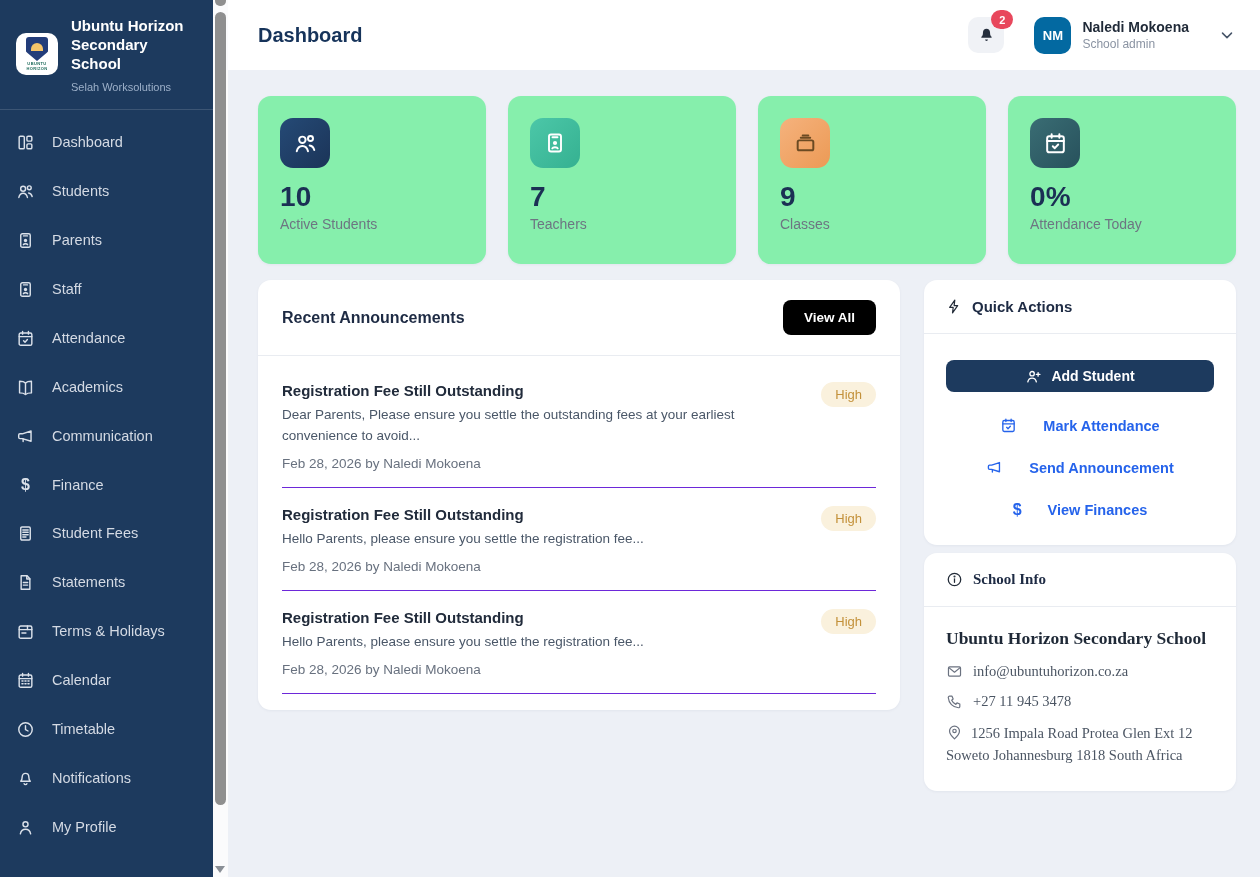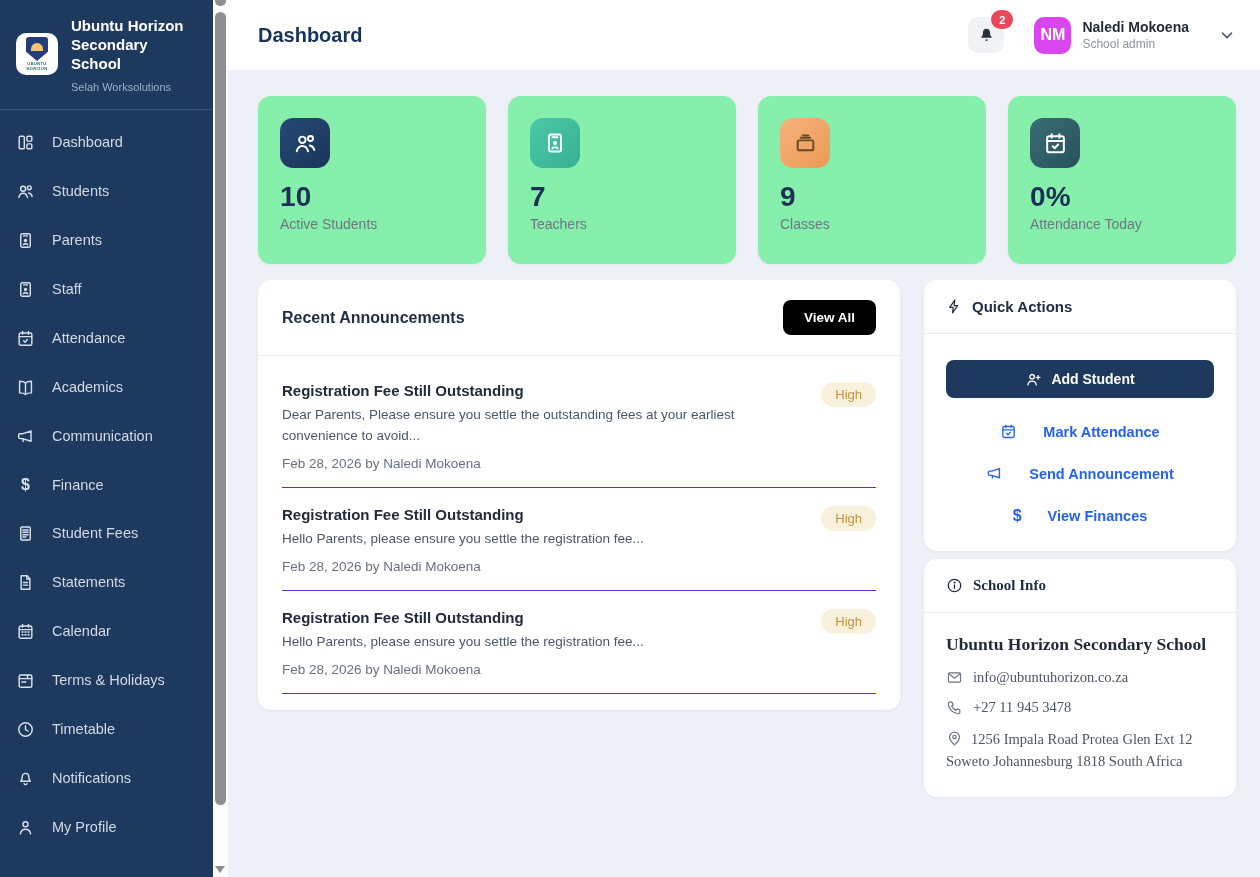--- a/index.html
+++ b/index.html
@@ -63,22 +63,22 @@
     width:36px; height:36px; background:#f0f2f6; border-radius:10px;
     display:flex; align-items:center; justify-content:center; position:relative; cursor:pointer;
   }
   .bell-badge {
     position:absolute; top:-7px; right:-9px; min-width:22px; height:19px;
     background:#e8475c; color:#fff; font-size:11px; font-weight:bold;
     border-radius:10px; display:flex; align-items:center; justify-content:center; padding:0 6px;
   }
   .user-chip { display:flex; align-items:center; gap:11px; cursor:pointer; }
   .avatar {
-    width:37px; height:37px; background:#d946ef; color:#fff; border-radius:10px;
-    display:flex; align-items:center; justify-content:center; font-weight:bold; font-size:16px;
+    width:37px; height:37px; background:#0369a1; color:#fff; border-radius:10px;
+    display:flex; align-items:center; justify-content:center; font-weight:bold; font-size:13px;
   }
   .user-name { font-size:14px; font-weight:bold; color:#1f2937; line-height:1.25; }
   .user-role { font-size:12px; color:#8a93a2; }
   .chev { margin-left:18px; color:#475569; }
 
   .content { flex:1; padding:26px 24px 26px 30px; overflow:hidden; }
 
   
   .stats { display:grid; grid-template-columns:repeat(4,1fr); gap:22px; }
   .stat-card {
@@ -119,21 +119,21 @@
   .ann-text { font-size:13.5px; color:#4a5768; line-height:1.55; margin-top:6px; max-width:560px; }
   .ann-meta { font-size:13.5px; color:#68717f; margin-top:9px; }
   .badge-high {
     align-self:flex-start; background:#faf1dd; color:#c3913a;
     font-size:13px; padding:5px 14px; border-radius:999px; white-space:nowrap;
   }
 
   
   .qa-body { padding:26px 22px; }
   .btn-primary {
-    width:100%; height:38px; background:#1d3a5e; color:#fff; border:none; cursor:pointer;
+    width:100%; height:32px; background:#1d3a5e; color:#fff; border:none; cursor:pointer;
     font-family:inherit; font-size:14px; font-weight:bold; border-radius:8px;
     display:flex; align-items:center; justify-content:center; gap:9px;
   }
   .qa-link {
     margin-top:25px; display:flex; align-items:center; justify-content:center; gap:26px;
     color:#2563eb; font-size:14.5px; font-weight:bold; cursor:pointer;
   }
 
   
   .si-card { margin-top:8px;font-family:Liberation Serif, serif; }
@@ -255,36 +255,36 @@
             <path d="M13.6 3.5v4h3.9"></path>
             <path d="M9.3 12h5.4M9.3 15.3h5.4"></path>
           </svg>
       </span>
       <span>Statements</span>
     </div>
     <div class="sb-item">
       <span class="ic">
         <svg width="19" height="19" viewBox="0 0 24 24" fill="none" stroke="currentColor" stroke-width="1.8" stroke-linecap="round">
             <rect x="4" y="5" width="16" height="15.5" rx="2"></rect>
-            <path d="M8.3 3v3.5M15.7 3v3.5M4 9.6h16"></path>
-            <path d="M7.5 12.6h1.4M11.3 12.6h1.4M15.1 12.6h1.4M7.5 16h1.4M11.3 16h1.4M15.1 16h1.4"></path>
-          </svg>
-      </span>
-      <span>Calendar</span>
-    </div>
-    <div class="sb-item">
-      <span class="ic">
-        <svg width="19" height="19" viewBox="0 0 24 24" fill="none" stroke="currentColor" stroke-width="1.8" stroke-linecap="round">
-            <rect x="4" y="5" width="16" height="15.5" rx="2"></rect>
             <path d="M4 9.6h16"></path>
             <path d="M14.5 5V9.6"></path>
             <path d="M7.5 14h5"></path>
           </svg>
       </span>
       <span>Terms &amp; Holidays</span>
+    </div>
+    <div class="sb-item">
+      <span class="ic">
+        <svg width="19" height="19" viewBox="0 0 24 24" fill="none" stroke="currentColor" stroke-width="1.8" stroke-linecap="round">
+            <rect x="4" y="5" width="16" height="15.5" rx="2"></rect>
+            <path d="M8.3 3v3.5M15.7 3v3.5M4 9.6h16"></path>
+            <path d="M7.5 12.6h1.4M11.3 12.6h1.4M15.1 12.6h1.4M7.5 16h1.4M11.3 16h1.4M15.1 16h1.4"></path>
+          </svg>
+      </span>
+      <span>Calendar</span>
     </div>
     <div class="sb-item">
       <span class="ic">
         <svg width="19" height="19" viewBox="0 0 24 24" fill="none" stroke="currentColor" stroke-width="1.8" stroke-linecap="round">
             <circle cx="12" cy="12" r="8.5"></circle>
             <path d="M12 7.2V12l3.2 1.9"></path>
           </svg>
       </span>
       <span>Timetable</span>
     </div>

